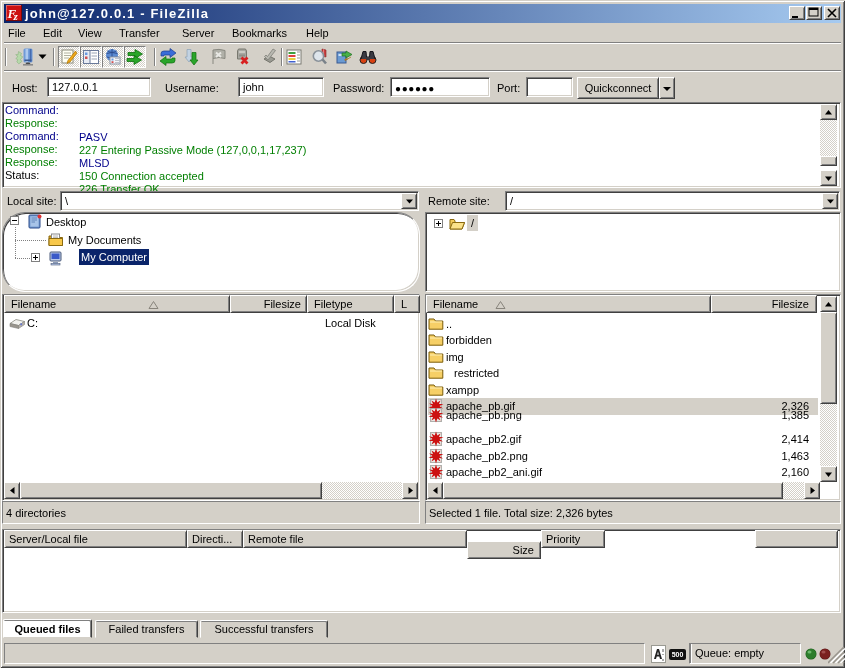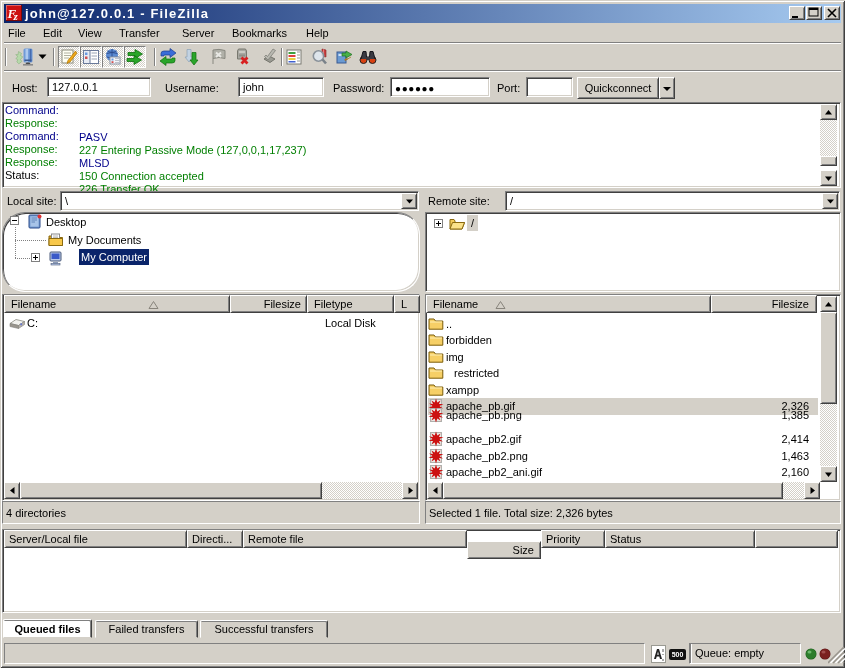--- a/index.html
+++ b/index.html
@@ -471,21 +471,20 @@
 
   <div class="statusrow" style="left:2px; top:501px; width:418px;">4 directories</div>
   <div class="statusrow" style="left:425px; top:501px; width:416px;">Selected 1 file. Total size: 2,326 bytes</div>
 
   <div class="whitebox" style="left:2px; top:529px; width:839px; height:84px;" id="queue">
     <div class="hdrcell" style="left:1px; width:183px; padding-left:4px;">Server/Local file</div>
     <div class="hdrcell" style="left:184px; width:56px; padding-left:4px;">Directi...</div>
     <div class="hdrcell" style="left:240px; width:224px; padding-left:4px;">Remote file</div>
     <div class="hdrcell" style="left:464px; width:74px; text-align:right; padding-right:6px; padding-left:0;margin-top:11px;">Size</div>
     <div class="hdrcell" style="left:538px; width:64px; padding-left:4px;">Priority</div>
-    <div class="hdrcell" style="left:602px; width:150px; padding-left:4px;">Status</div>
     <div class="hdrcell" style="left:752px; width:83px; padding:0;"></div>
   </div>
 
   <div id="tabs">
     <div class="tab" style="left:3px; top:619px; width:89px; height:19px; background:#fff; font-weight:bold; line-height:18px;">Queued files</div>
     <div class="tab" style="left:95px; top:620px; width:103px; height:18px; line-height:17px;">Failed transfers</div>
     <div class="tab" style="left:200px; top:620px; width:128px; height:18px; line-height:17px;">Successful transfers</div>
   </div>
 
   <div id="statusbar">

